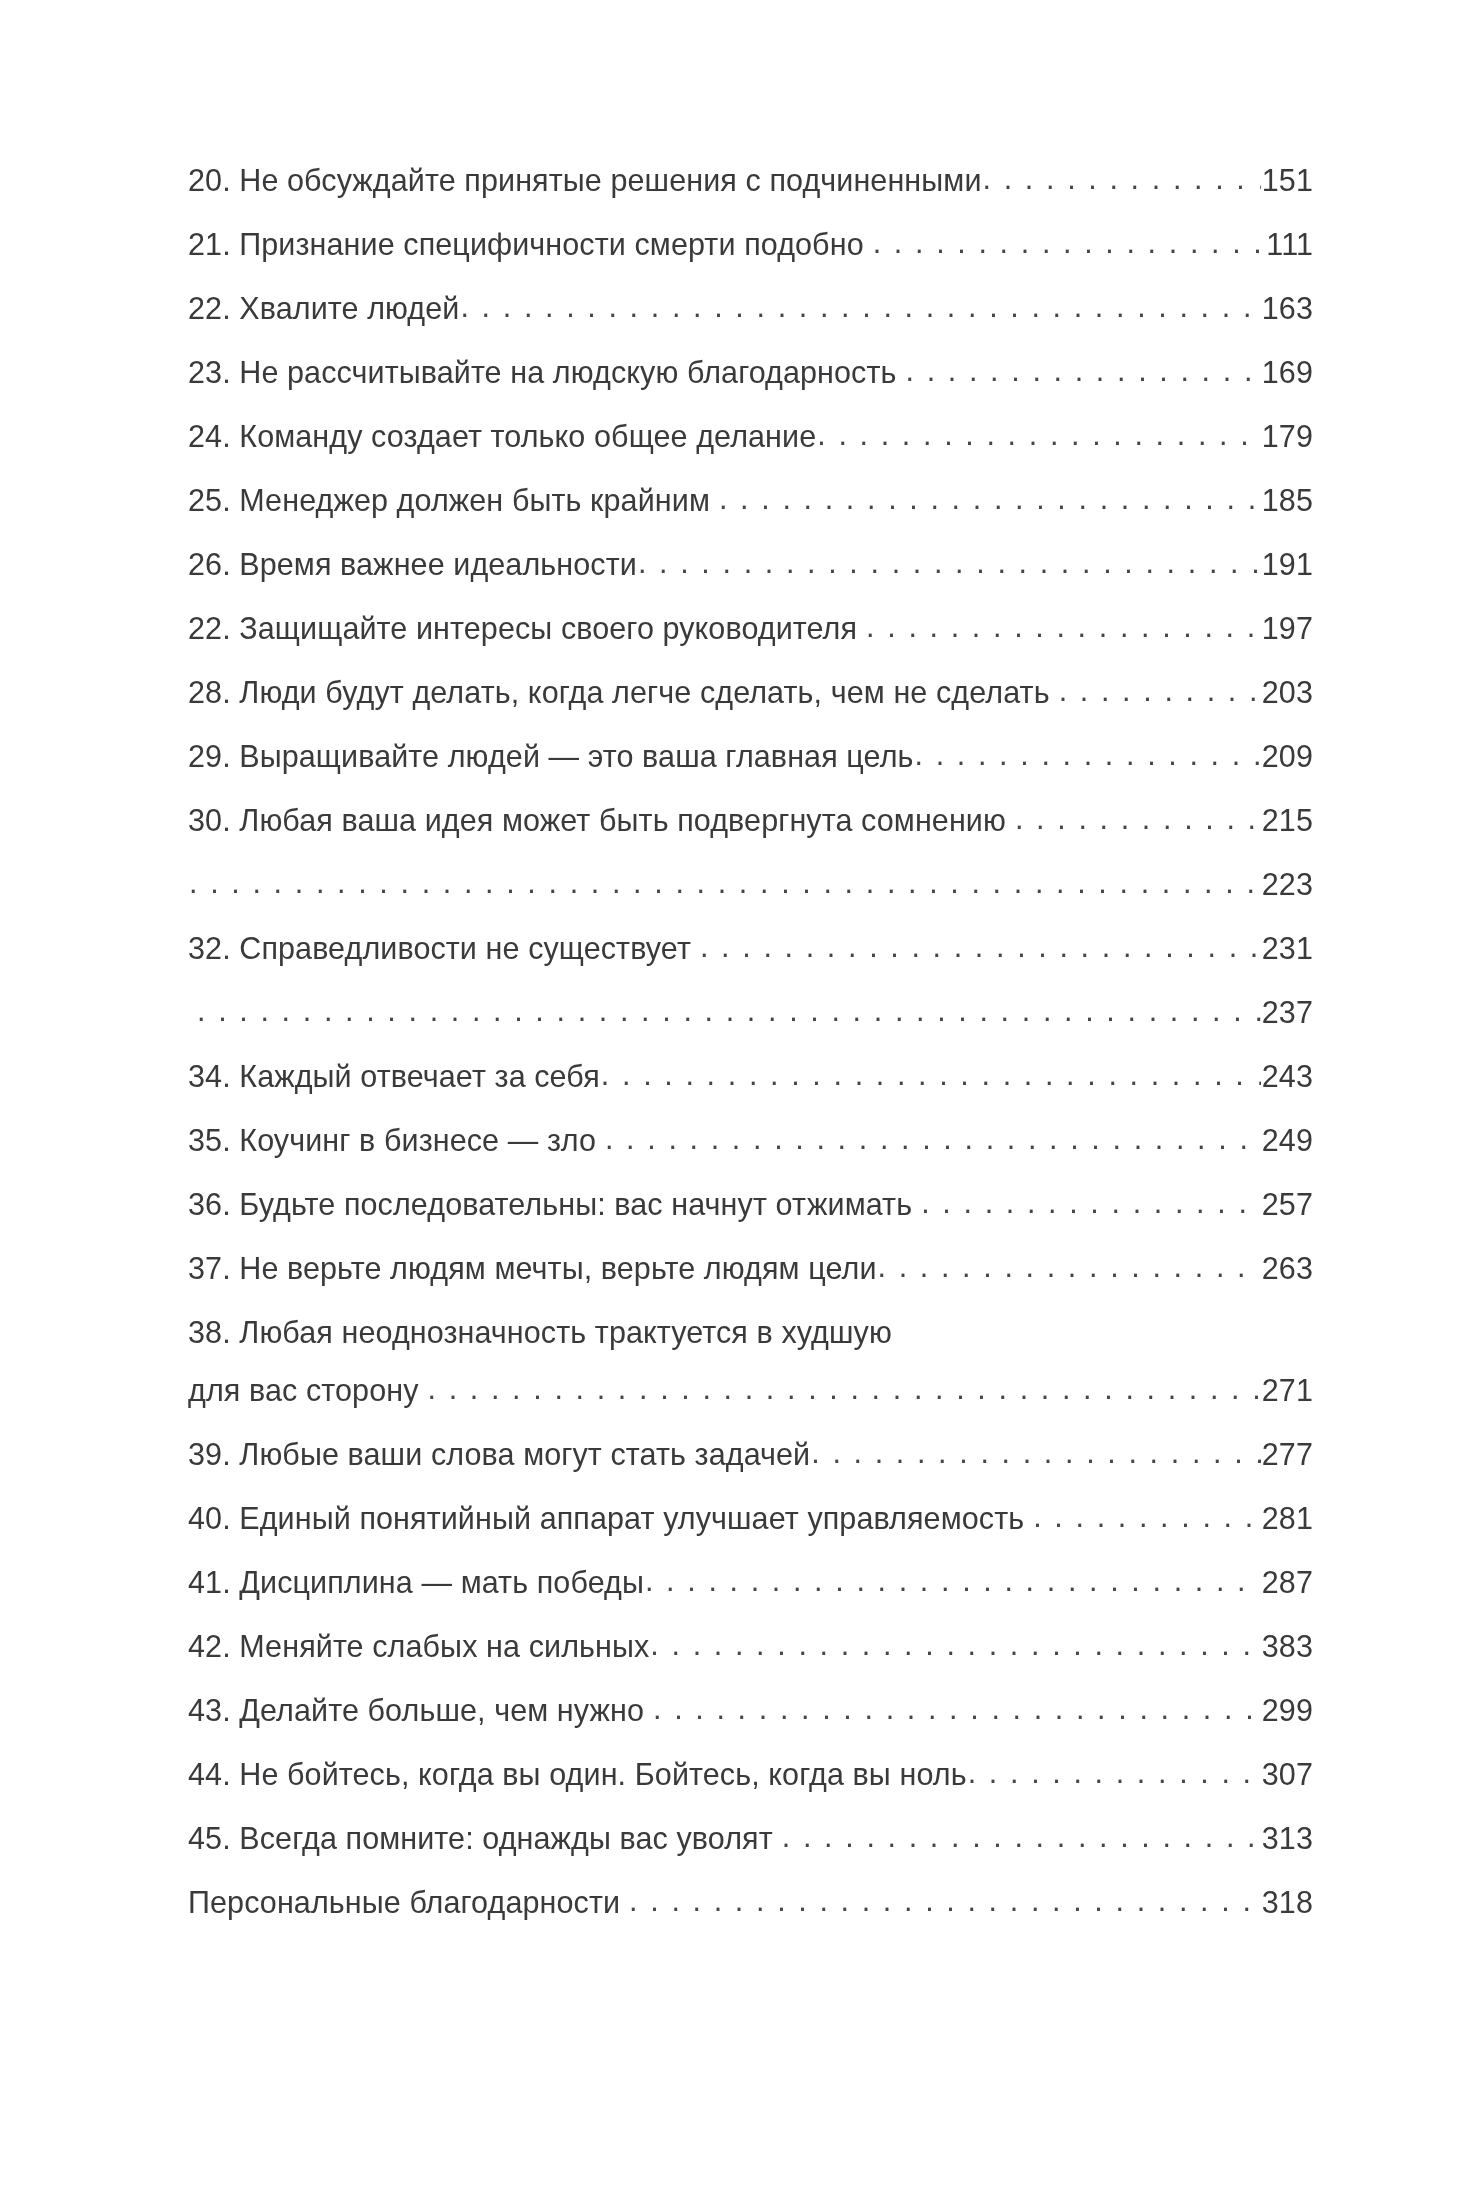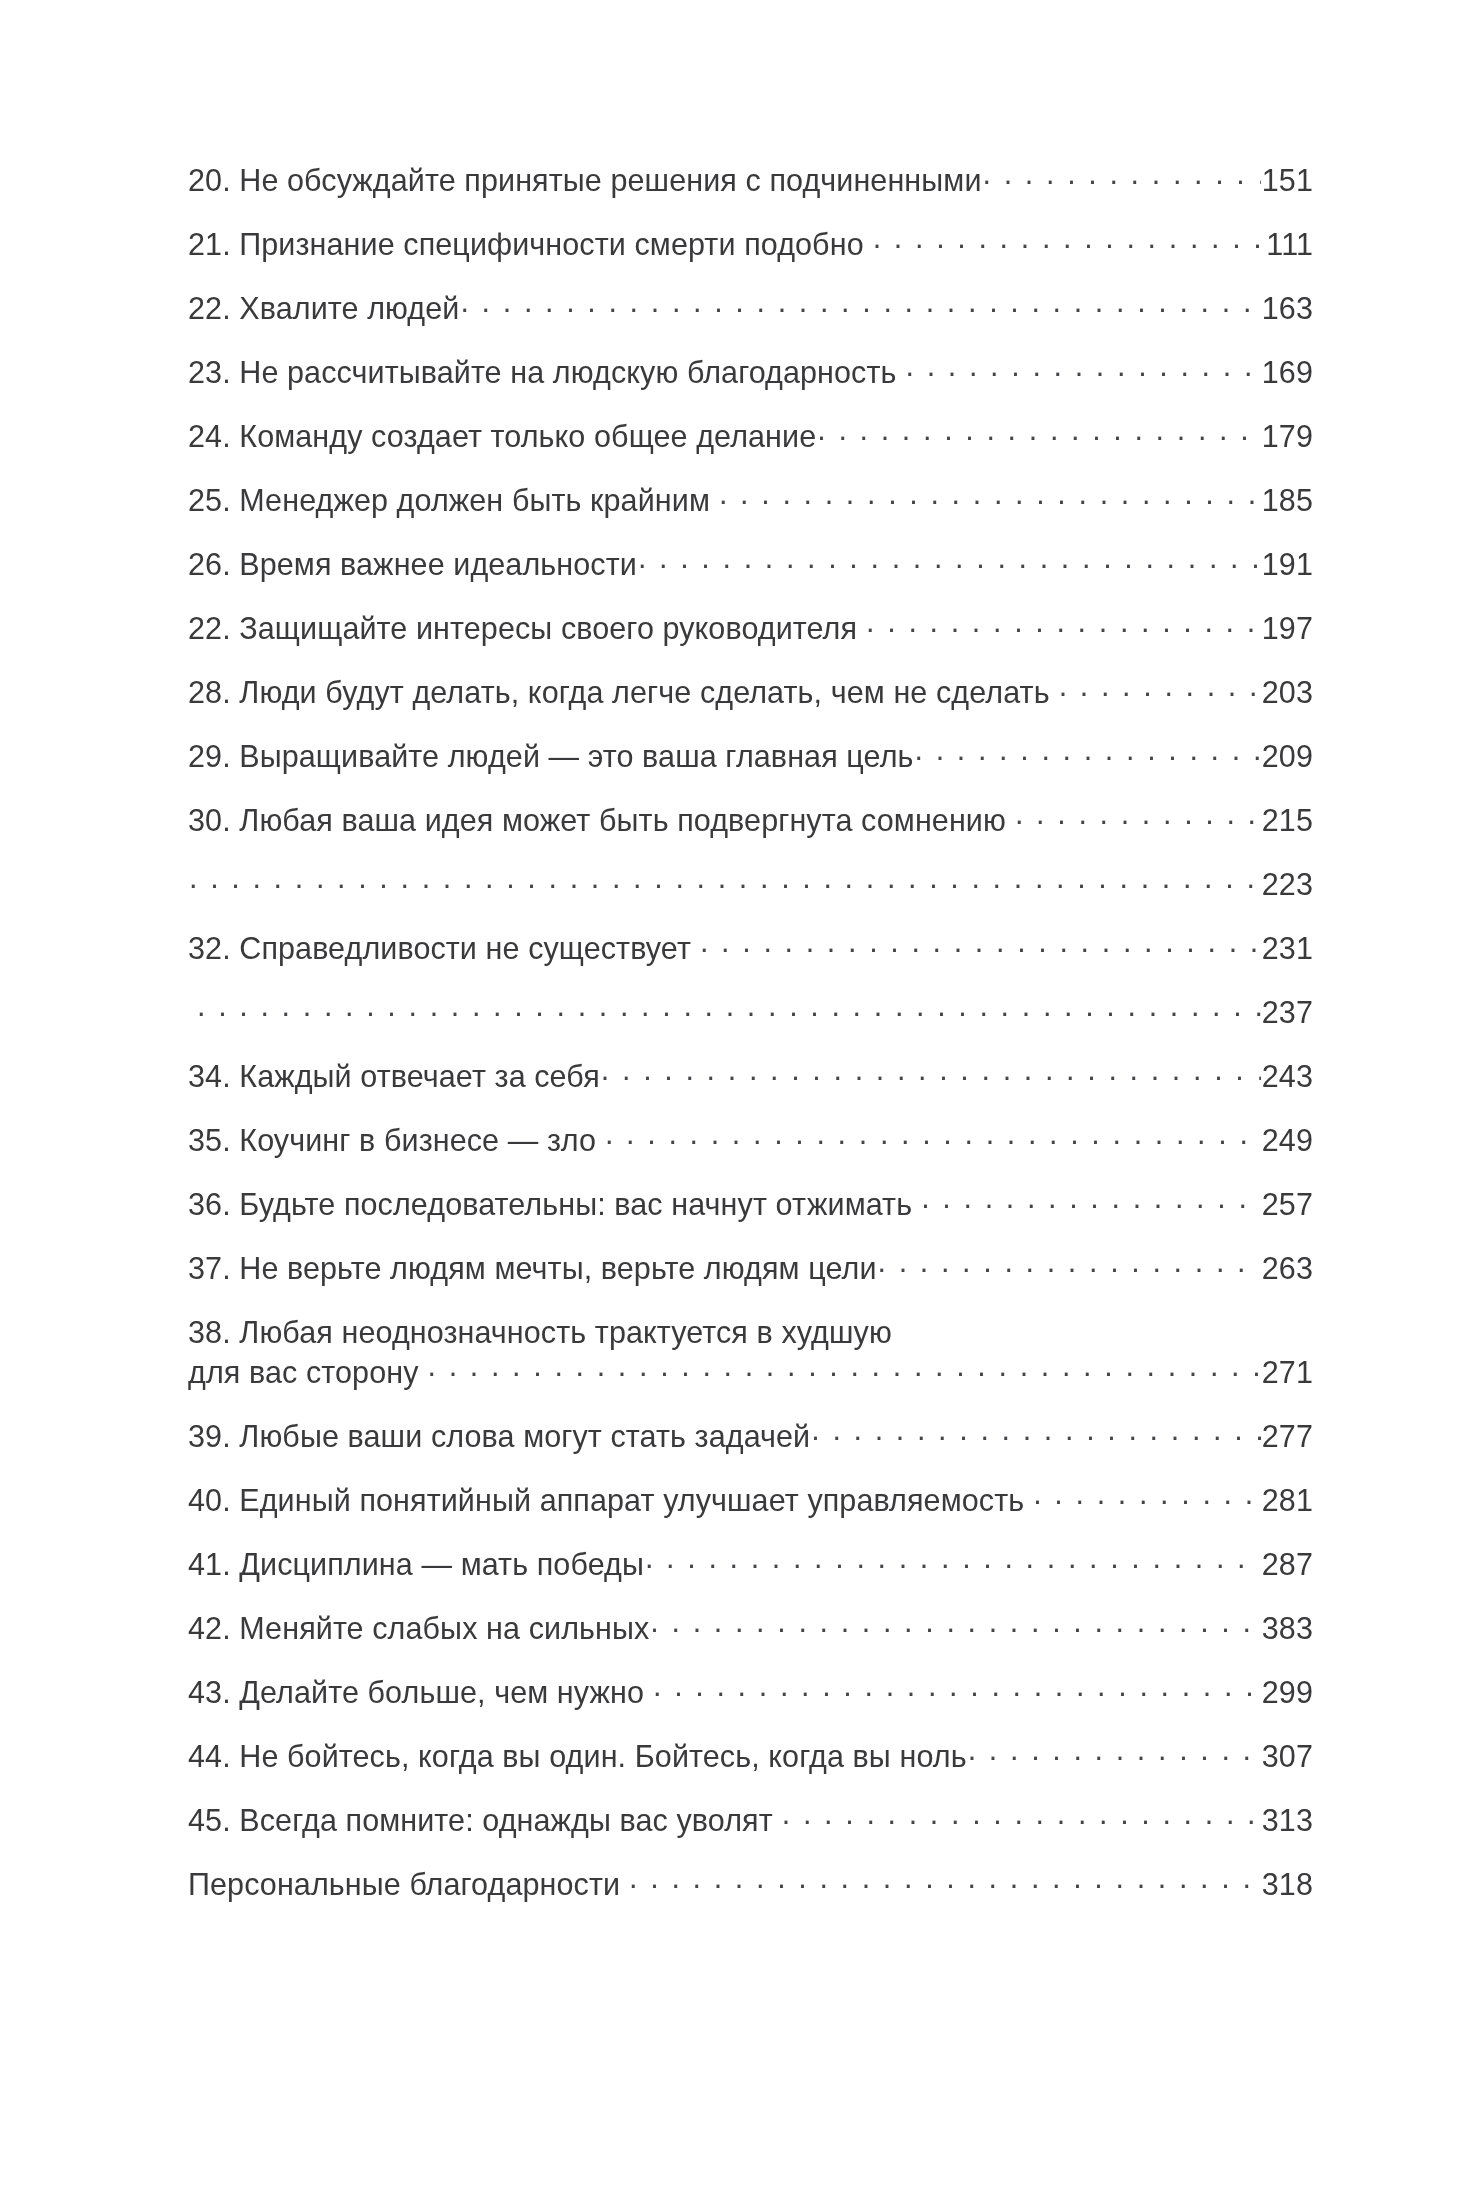--- a/index.html
+++ b/index.html
@@ -33,38 +33,39 @@
   }
 
   .toc-entry {
     display: block;
     margin-bottom: 24px;
   }
 
   
   .toc-row {
     display: flex;
-    align-items: flex-start;
+    align-items: center;
     width: 100%;
     font-size: 30.5px;
     line-height: 40px;
     letter-spacing: 0.1px;
     color: #3a3a3c;
     font-weight: 400;
   }
 
   
   .toc-line-plain {
     display: block;
     font-size: 30.5px;
     line-height: 40px;
     letter-spacing: 0.1px;
     color: #3a3a3c;
     font-weight: 400;
     white-space: nowrap;
+    margin-bottom: 18px;
   }
 
   .toc-title {
     white-space: nowrap;
     flex: 0 0 auto;
   }
 
   .toc-leader {
     flex: 1 1 auto;
     overflow: hidden;

